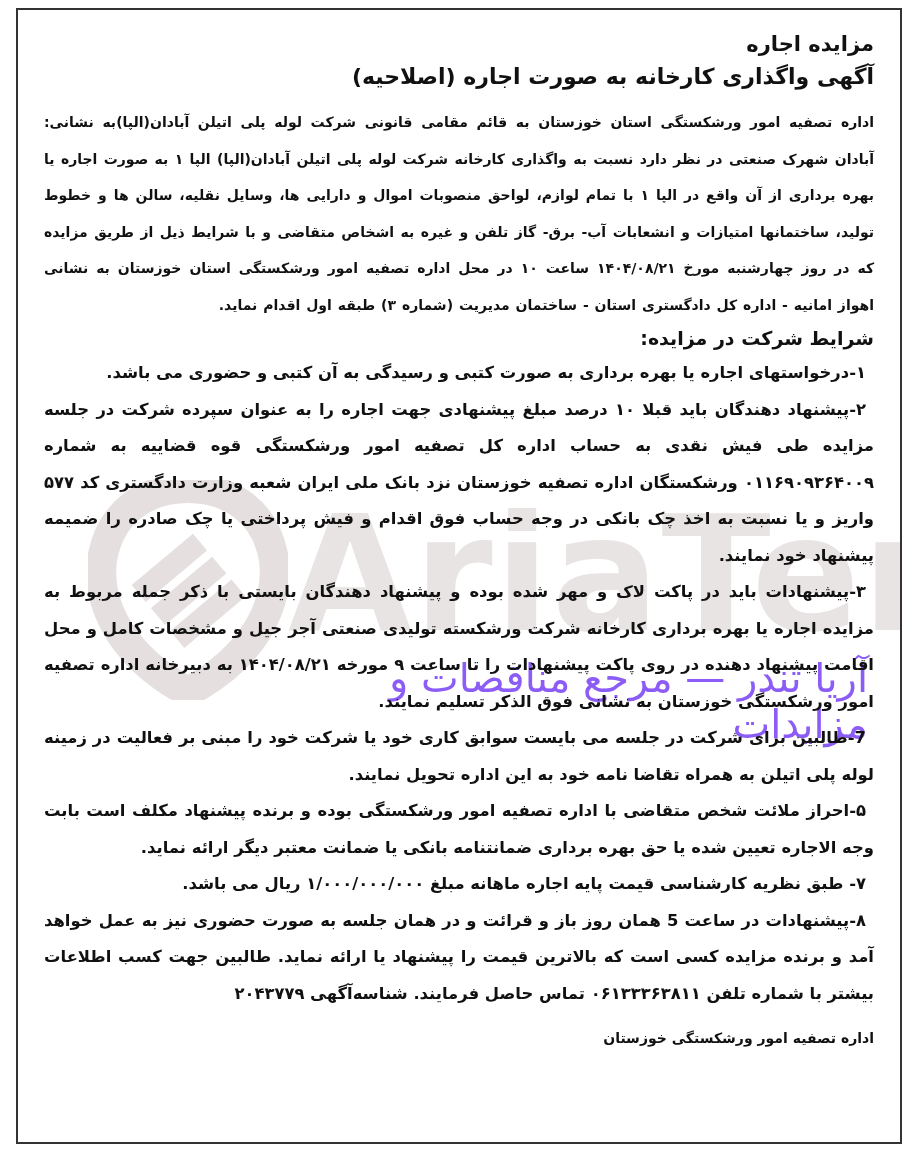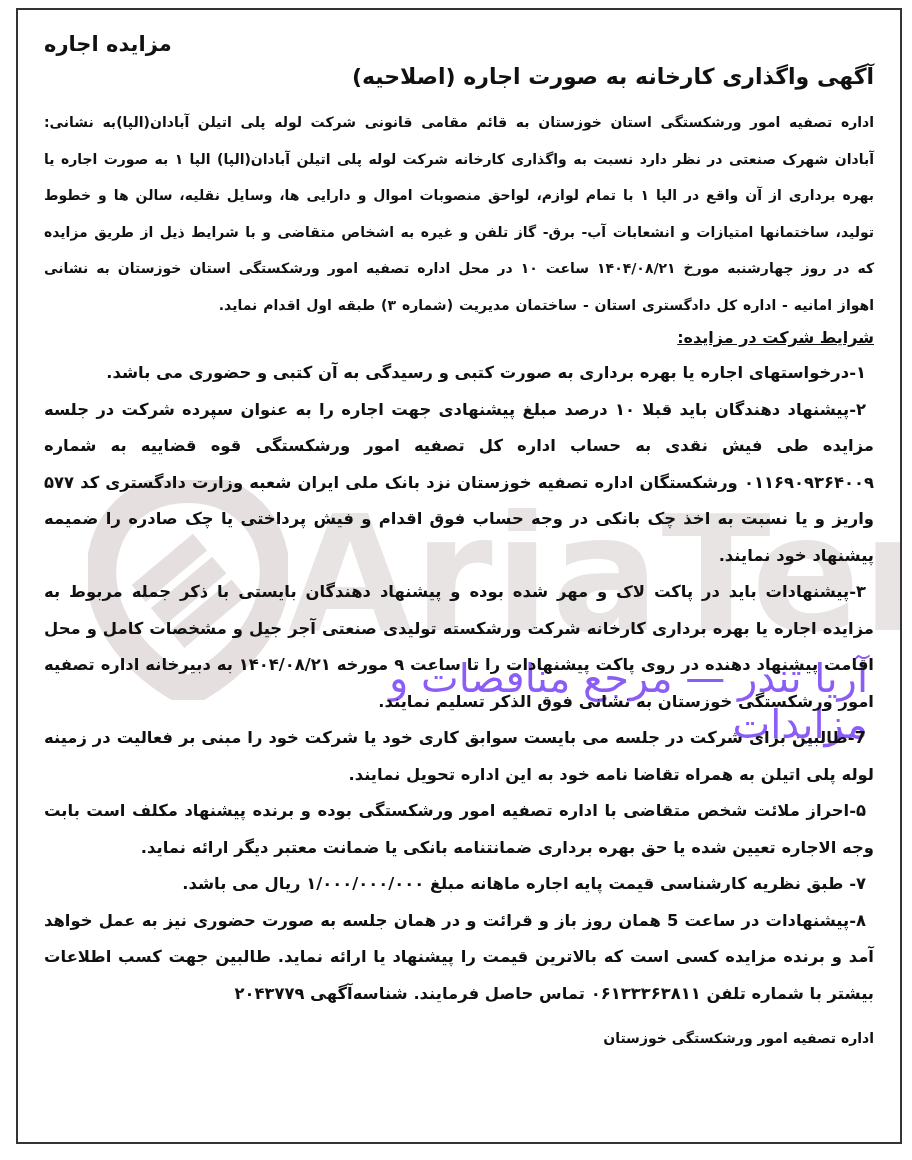--- a/index.html
+++ b/index.html
@@ -62,21 +62,21 @@
       color: #8b5cf6;
       direction: rtl;
       letter-spacing: 14px;
     }
     .content {
       position: relative;
       z-index: 1;
       padding: 14px 26px 0 26px;
     }
     .title {
-      text-align: left;
+      text-align: right;
       font-weight: bold;
       font-size: 21px;
       line-height: 32px;
       margin-top: 4px;
     }
     .subtitle {
       font-weight: bold;
       font-size: 22px;
       line-height: 34px;
       margin-bottom: 10px;
@@ -84,24 +84,23 @@
     .para {
       font-weight: bold;
       font-size: 14px;
       line-height: 36.5px;
       text-align: justify;
       text-align-last: right;
       word-spacing: 1px;
     }
     .section-heading {
       font-weight: bold;
-      font-size: 16px;
+      font-size: 19px;
       line-height: 34px;
       margin-top: -2px;
-      text-decoration: underline;
     }
     .item {
       font-weight: bold;
       font-size: 16.4px;
       line-height: 36.5px;
       text-align: justify;
       text-align-last: right;
       text-indent: 8px;
     }
     .signature {

